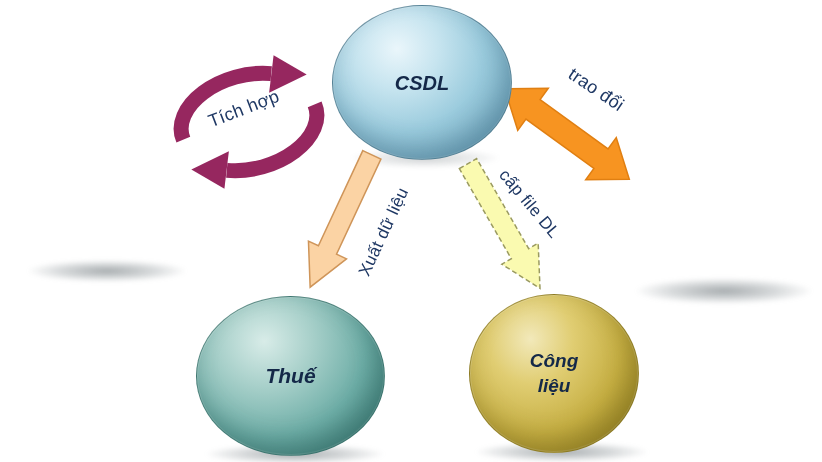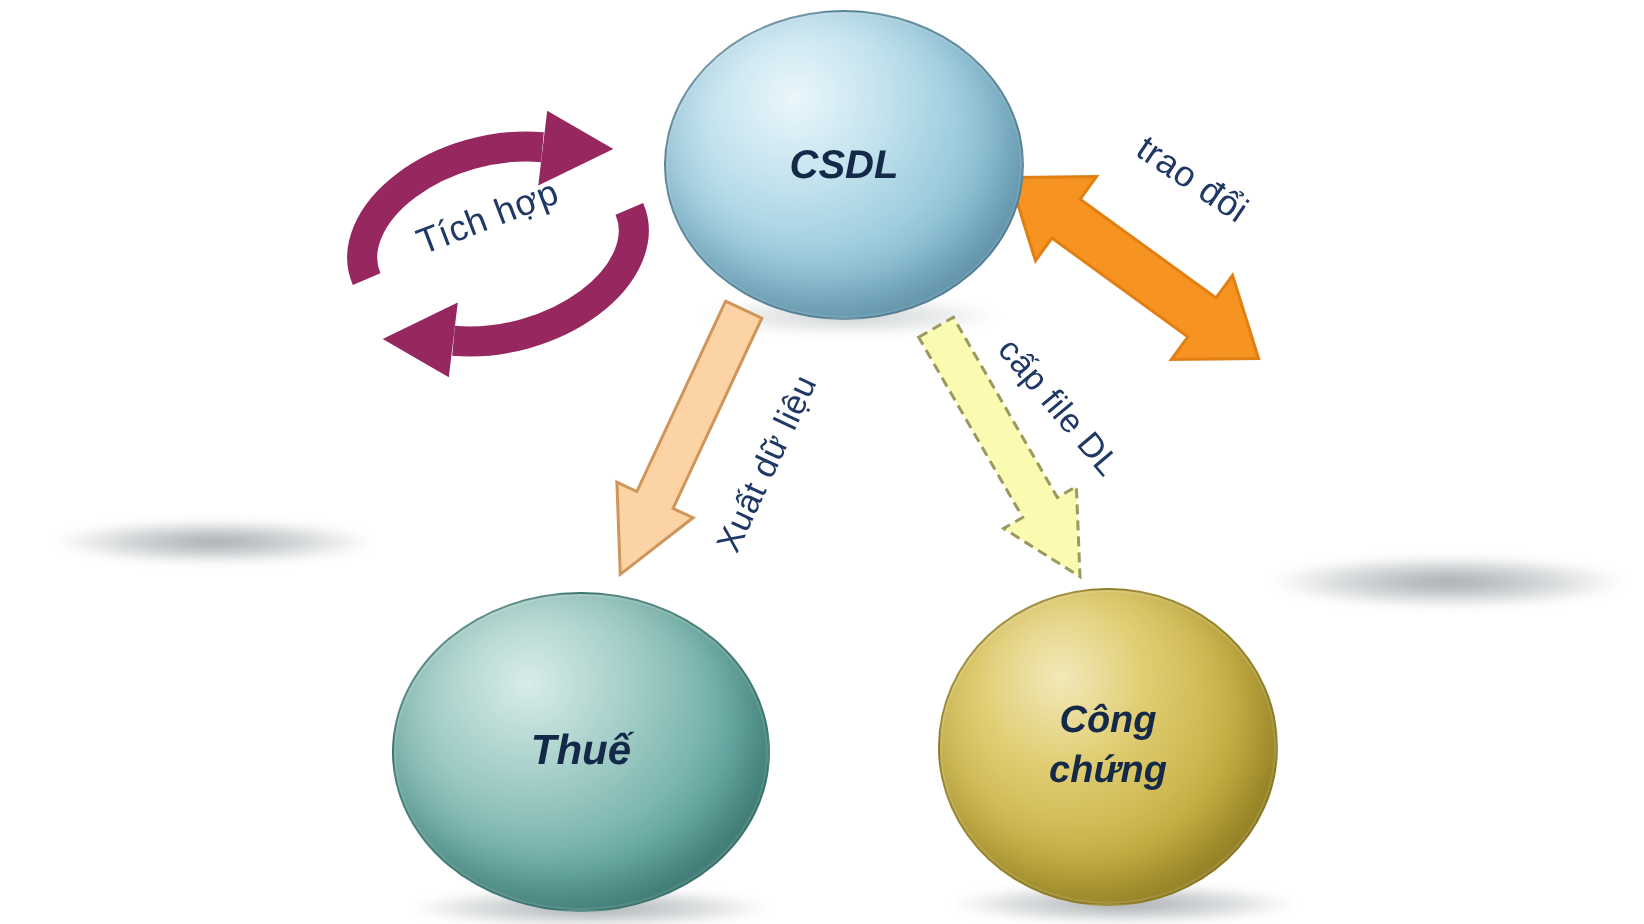--- a/index.html
+++ b/index.html
@@ -150,21 +150,21 @@
 
   <div class="sphere" id="sph-thue">
     <div class="label">
       <span class="ln">Thuế</span>
     </div>
   </div>
 
   <div class="sphere" id="sph-congchung">
     <div class="label">
       <span class="ln">Công</span>
-      <span class="ln">chứng</span>
+      <span class="ln">liệu</span>
     </div>
   </div>
 
   <div class="edge-label" id="lbl-tich-hop">Tích hợp</div>
   <div class="edge-label" id="lbl-trao-doi">trao đổi</div>
   <div class="edge-label" id="lbl-xuat">Xuất dữ liệu</div>
   <div class="edge-label" id="lbl-cap">cấp file DL</div>
 
 </div>
 

